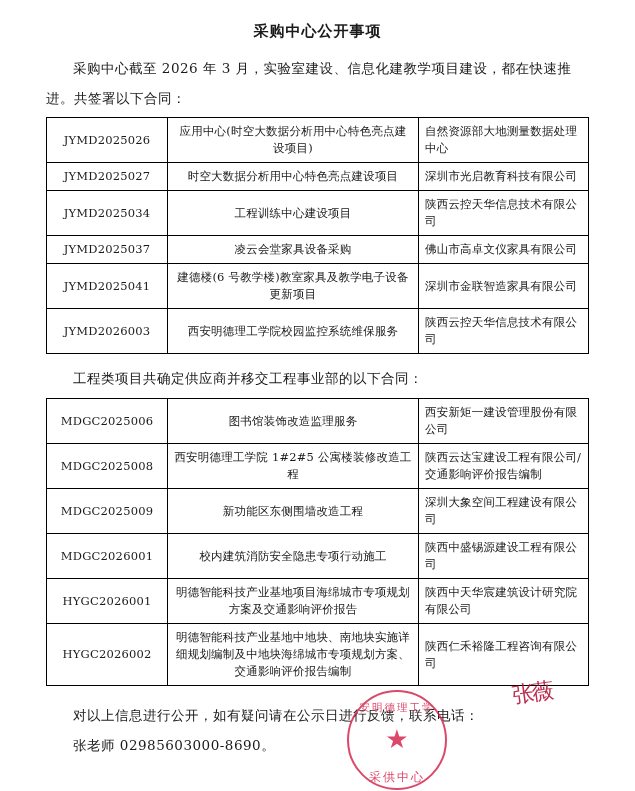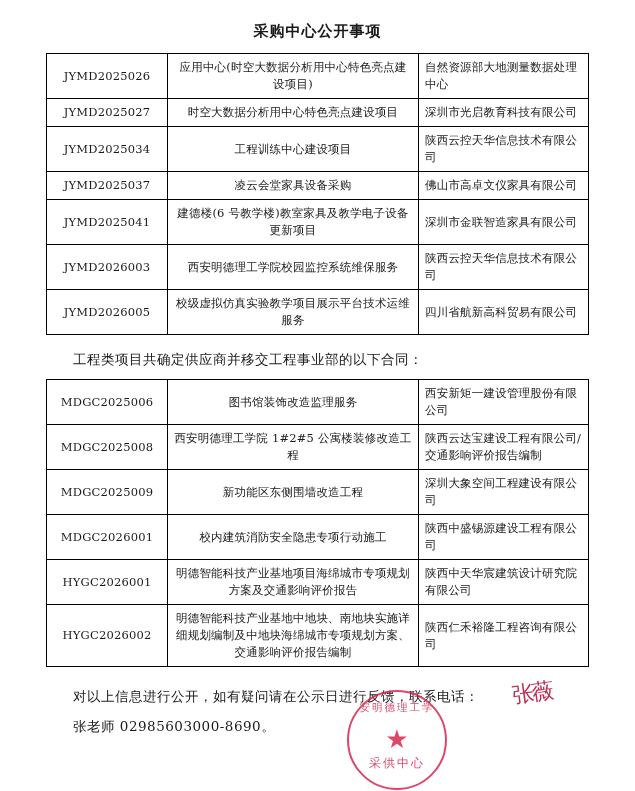--- a/index.html
+++ b/index.html
@@ -113,21 +113,21 @@
     left: 0;
     top: 9px;
     width: 96px;
     text-align: center;
     font-size: 10.5px;
     letter-spacing: 2px;
   }
   .seal .seal-bottom {
     position: absolute;
     left: 0;
-    bottom: 16px;
+    bottom: 2px;
     width: 96px;
     text-align: center;
     font-size: 12px;
     letter-spacing: 2px;
   }
   
   .hand-sign {
     position: absolute;
     left: 512px;
     top: 678px;
@@ -139,20 +139,21 @@
     letter-spacing: -2px;
   }
 </style>
 </head>
 <body>
 
 <div class="page">
 
   <div class="doc-title">采购中心公开事项</div>
 
+  <p class="para">采购中心截至 2026 年 3 月，实验室建设、信息化建教学项目建设，都在快速推进。共签署以下合同：</p>
 
   <table class="contracts">
     <tbody>
       <tr>
         <td class="code">JYMD2025026</td>
         <td class="name">应用中心(时空大数据分析用中心特色亮点建设项目)</td>
         <td class="supplier">自然资源部大地测量数据处理中心</td>
       </tr>
       <tr>
         <td class="code">JYMD2025027</td>
@@ -171,25 +172,20 @@
       </tr>
       <tr>
         <td class="code">JYMD2025041</td>
         <td class="name">建德楼(6 号教学楼)教室家具及教学电子设备更新项目</td>
         <td class="supplier">深圳市金联智造家具有限公司</td>
       </tr>
       <tr>
         <td class="code">JYMD2026003</td>
         <td class="name">西安明德理工学院校园监控系统维保服务</td>
         <td class="supplier">陕西云控天华信息技术有限公司</td>
-      </tr>
-      <tr>
-        <td class="code">JYMD2026005</td>
-        <td class="name">校级虚拟仿真实验教学项目展示平台技术运维服务</td>
-        <td class="supplier">四川省航新高科贸易有限公司</td>
       </tr>
     </tbody>
   </table>
 
   <p class="para-sub">工程类项目共确定供应商并移交工程事业部的以下合同：</p>
 
   <table class="contracts">
     <tbody>
       <tr>
         <td class="code">MDGC2025006</td>

